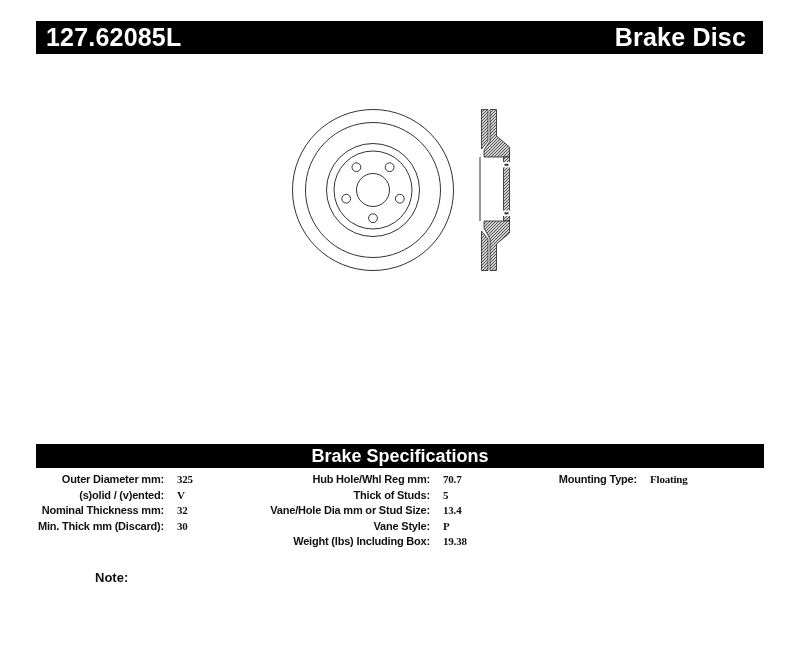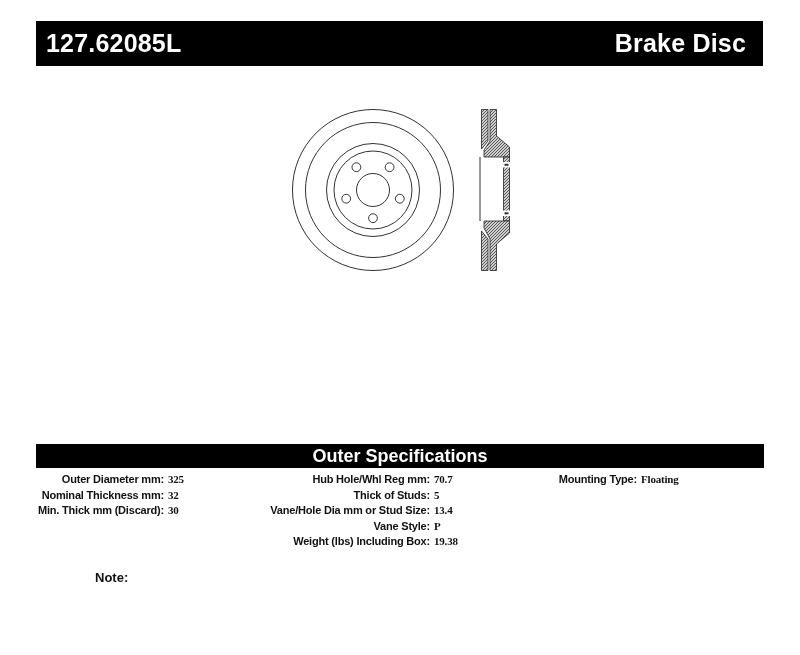--- a/index.html
+++ b/index.html
@@ -1,35 +1,35 @@
 <!DOCTYPE html>
 <html><head>
 <meta charset="utf-8">
 <style>
   * { margin: 0; padding: 0; box-sizing: border-box; }
   html, body { width: 800px; height: 655px; background: #ffffff; font-family: "Liberation Sans", sans-serif; position: relative; overflow: hidden; }
   .abs { position: absolute; }
 
   .title-bar {
-    left: 36px; top: 21px; width: 727px; height: 45px;
+    left: 36px; top: 21px; width: 727px; height: 33px;
     background: #000; color: #fff;
     display: flex; align-items: center; justify-content: space-between;
     padding: 0 17px 0 10px;
     font-weight: bold; font-size: 25px; letter-spacing: 0.2px;
   }
 
   .spec-bar {
     left: 36px; top: 444px; width: 728px; height: 24px;
     background: #000; color: #fff;
     display: flex; align-items: center; justify-content: center;
     font-weight: bold; font-size: 18px;
   }
 
   .spec-col { top: 472px; font-size: 11px; font-weight: bold; color: #111; letter-spacing: -0.2px; }
-  .spec-row { display: grid; grid-template-columns: var(--lw) auto; column-gap: 4px; line-height: 15.6px; white-space: nowrap; }
+  .spec-row { display: grid; grid-template-columns: var(--lw) auto; column-gap: 13px; line-height: 15.6px; white-space: nowrap; }
   .spec-label { text-align: right; }
   .spec-value { text-align: left; font-family: Liberation Serif, serif; }
 
   .col-0 { left: 36px;  --lw: 128px; }
   .col-1 { left: 240px; --lw: 190px; }
   .col-2 { left: 484px; --lw: 153px; }
 
   .note { left: 95px; top: 570px; font-size: 13px; font-weight: bold; color: #111; text-align: center; }
 
   .drawing { left: 270px; top: 95px; width: 260px; height: 190px; }
@@ -71,27 +71,31 @@
     <rect x="504.5" y="163.8" width="4" height="2" fill="#333" stroke="none"></rect>
     <rect x="503" y="210.5" width="7" height="5.5" fill="#ffffff" stroke="none"></rect>
     <rect x="504.5" y="212.3" width="4" height="2" fill="#333" stroke="none"></rect>
     <path d="M490,270.5 H496.5 V244 L509.5,233 V221 H484 V228 L490,239 Z" fill="url(#hatch)"></path>
     <path d="M481.5,270.5 H488 V239 L481.5,231 Z" fill="url(#hatch)"></path>
     <path d="M480,157 V221" fill="none" stroke="#333" stroke-width="1"></path>
   </g>
 </svg>
 
 <div class="abs spec-bar">
-  <span>Outer Specifications</span>
+  <span>Brake Specifications</span>
 </div>
 
 <div class="abs spec-col col-0">
   <div class="spec-row">
     <span class="spec-label">Outer Diameter mm:</span>
     <span class="spec-value">325</span>
+  </div>
+  <div class="spec-row">
+    <span class="spec-label">(s)olid / (v)ented:</span>
+    <span class="spec-value">V</span>
   </div>
   <div class="spec-row">
     <span class="spec-label">Nominal Thickness mm:</span>
     <span class="spec-value">32</span>
   </div>
   <div class="spec-row">
     <span class="spec-label">Min. Thick mm (Discard):</span>
     <span class="spec-value">30</span>
   </div>
 </div>

